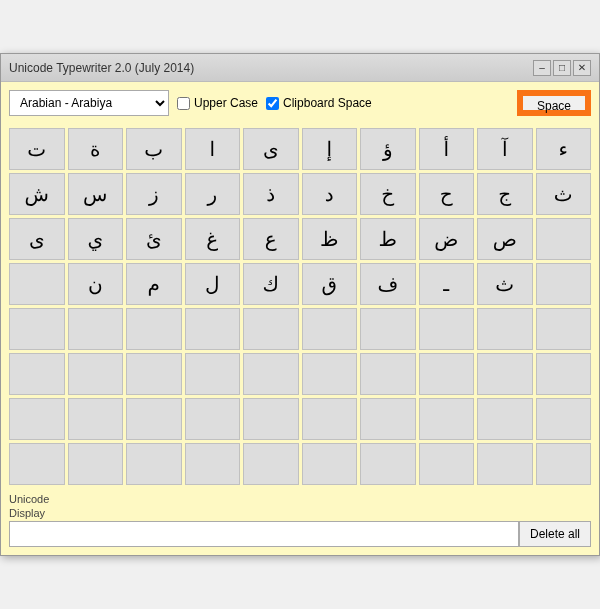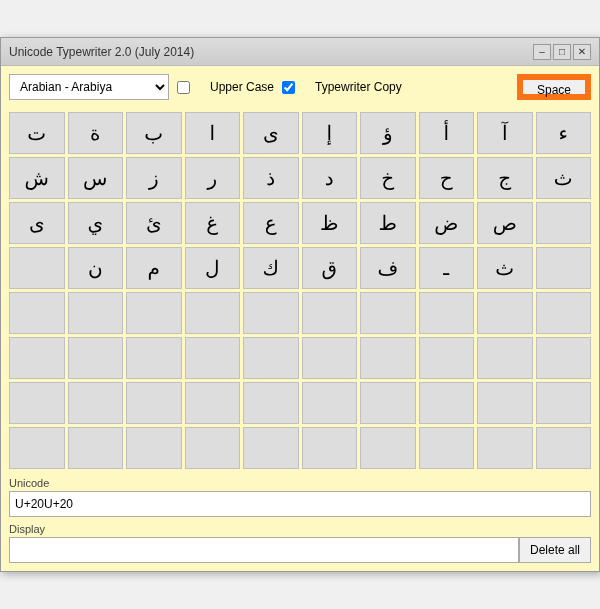--- a/index.html
+++ b/index.html
@@ -61,21 +61,21 @@
       background: white;
       padding: 3px 6px;
       font-size: 12px;
       height: 26px;
       width: 160px;
       appearance: auto;
     }
     .checkbox-label {
       display: flex;
       align-items: center;
-      gap: 20px;
+      gap: 4px;
       font-size: 12px;
       cursor: pointer;
     }
     .checkbox-label input[type="checkbox"] {
       width: 13px;
       height: 13px;
       cursor: pointer;
     }
     .space-button {
       border: 6px solid #f97316;
@@ -160,21 +160,21 @@
     <div class="toolbar">
       <select class="dropdown-select">
         <option>Arabian     - Arabiya</option>
       </select>
       <label class="checkbox-label">
         <input type="checkbox" style="">
         <span>Upper Case</span>
       </label>
       <label class="checkbox-label">
         <input type="checkbox" checked="" style="">
-        <span>Typewriter Copy</span>
+        <span>Clipboard Space</span>
       </label>
       <button class="space-button">Space</button>
     </div>
 
     <div class="char-grid">
 
       <div class="char-cell">ت</div>
       <div class="char-cell">ة</div>
       <div class="char-cell">ب</div>
       <div class="char-cell">ا</div>
@@ -258,21 +258,20 @@
       <div class="char-cell empty"></div>
       <div class="char-cell empty"></div>
       <div class="char-cell empty"></div>
       <div class="char-cell empty"></div>
       <div class="char-cell empty"></div>
       <div class="char-cell empty"></div>
     </div>
 
     <div class="bottom-section">
       <div class="field-label">Unicode</div>
-      <input type="text" class="text-input" value="U+20U+20" style="">
       <div class="field-label">Display</div>
       <div class="display-row">
         <input type="text" class="display-input" value="" style="">
         <button class="delete-btn">Delete all</button>
       </div>
     </div>
   </div>
 </div>
 
 </body></html>

